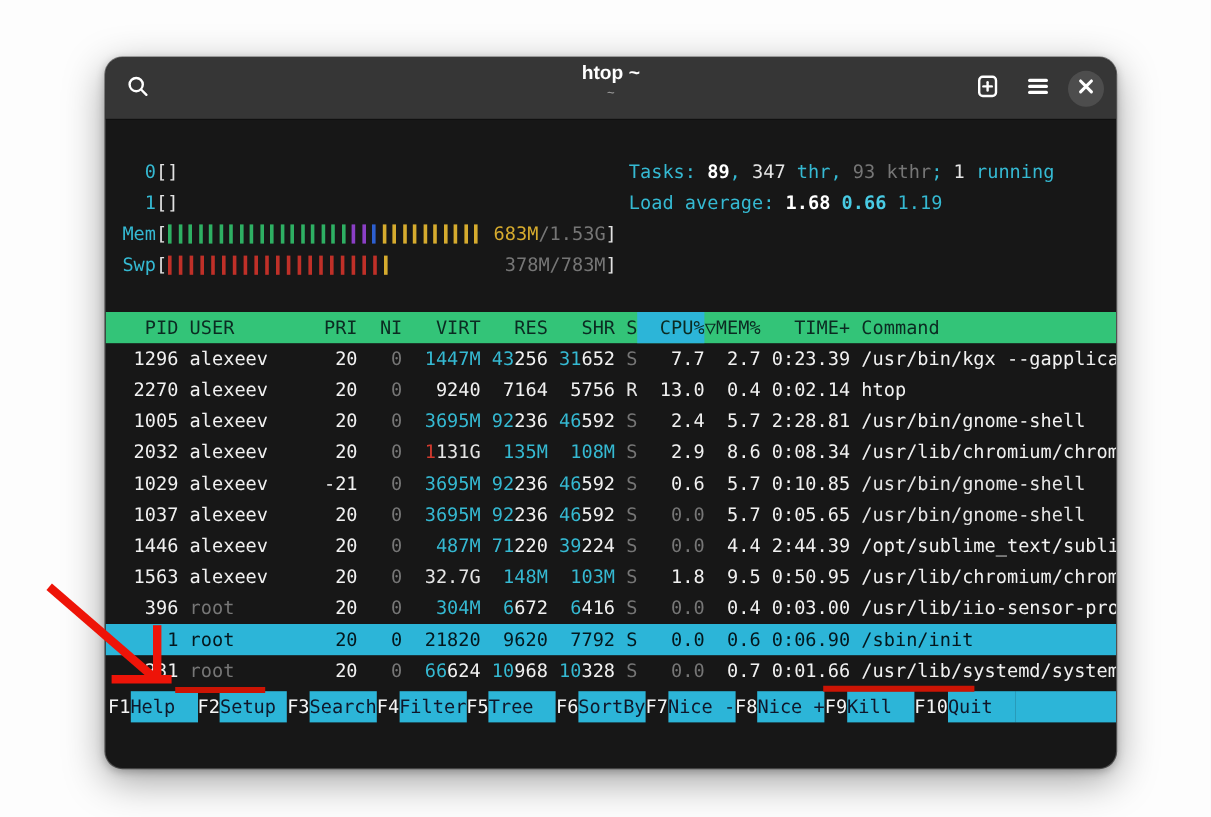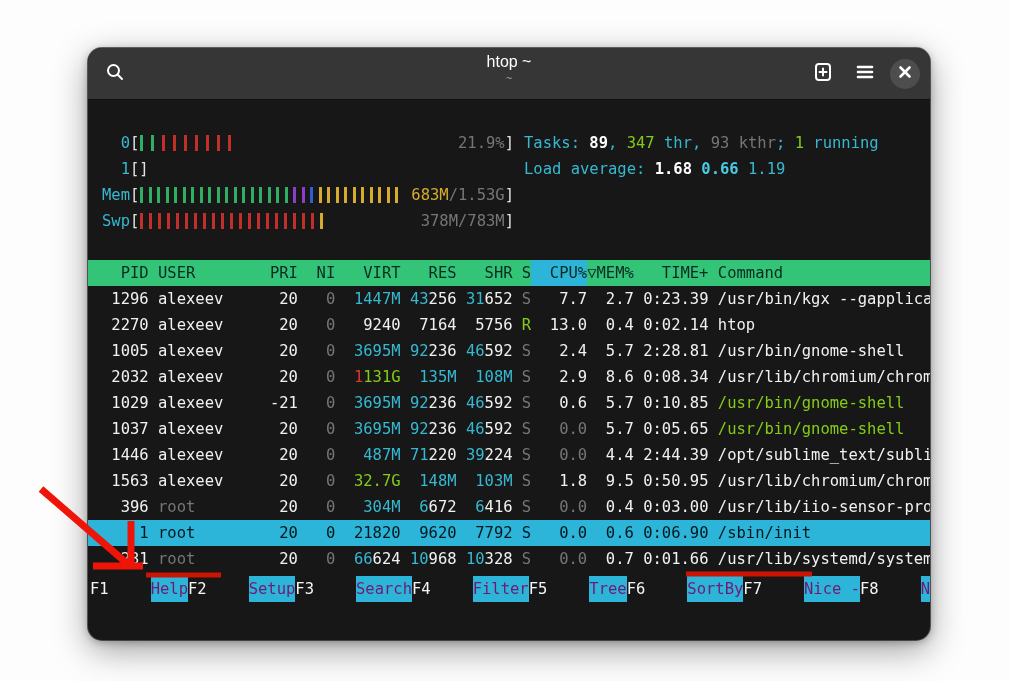--- a/index.html
+++ b/index.html
@@ -10,21 +10,21 @@
   
   .window { position:absolute; left:88px; top:48px; width:842px; height:592px;
             border-radius:14px; background:#171717;
             box-shadow:0 10px 34px rgba(0,0,0,.38), 0 2px 8px rgba(0,0,0,.28), 0 0 0 1px rgba(0,0,0,.55);
             overflow:hidden; }
   .titlebar { height:52px; background:#363636; display:flex; align-items:center;
               padding:0 10px; position:relative; border-bottom:1px solid #101010;}
   .tb-btn { width:34px; height:34px; border:none; background:transparent; color:#ffffff;
             display:flex; align-items:center; justify-content:center; border-radius:8px; cursor:pointer;}
   .title-wrap { position:absolute; left:0; right:0; top:5px; text-align:center; pointer-events:none; }
-  .title { font-family:"Liberation Sans", sans-serif; font-weight:normal; font-size:16px; color:#ffffff; }
+  .title { font-family:"Liberation Sans", sans-serif; font-weight:bold; font-size:16px; color:#ffffff; }
   .subtitle { font-family:"Liberation Sans", sans-serif; font-size:11px; color:#a8a8a8; margin-top:1px;}
   .tb-right { margin-left:auto; display:flex; align-items:center; gap:8px; }
   .close-btn { background:#4d4d4d; border-radius:50%; width:30px; height:30px; }
 
   
   .term { font-size:15.5px; line-height:26px; color:#f1f1f1; padding-top:30px; }
   .line { height:26px; display:flex; align-items:center; white-space:pre; }
   .pad { padding-left:14px; }
 
   
@@ -36,21 +36,21 @@
   .bars-area { flex:1; display:flex; align-items:center; overflow:hidden; padding-left:1px;}
   .bar { width:3px; height:16px; flex:none; }
   .m-val { margin-left:auto; white-space:pre; }
   .stats { margin-left:10px; }
   .stat-line { height:26px; white-space:pre; }
 
   
   .c-w { color:#f1f1f1; } .c-wb { color:#ffffff; font-weight:bold; }
   .c-dim { color:#767676; } .c-cyan { color:#35b9d2; }
   .c-cyanb { color:#49cbe4; font-weight:bold; }
-  .c-green { color:#84cc16; } .c-red { color:#d33a2e; }
+  .c-green { color:#e5e5e5; } .c-red { color:#d33a2e; }
   .c-yellow { color:#d6ab2e; }
 
   
   .tabline { height:26px; display:flex; align-items:stretch; }
   .tab-lead { width:9px; background:#33c478; margin-right:4px; }
   .tab { padding:0 5px; color:#0b2b22; display:flex; align-items:center; cursor:pointer; }
   .tab-main { background:#33c478; margin-right:6px; }
   .tab-io { background:#2f77e0; }
 
   
@@ -61,21 +61,21 @@
   .sort-ind { display:inline-block; width:1ch; color:#0b2b22; }
   .prow { height:26px; display:flex; align-items:center; white-space:pre; cursor:default;}
   .prow .cmd { flex:1; }
   .thead .cmd { flex:1; }
   .prow.sel { background:#2cb5d8; }
   .prow.sel span { color:#04171d !important; font-weight:normal !important; }
 
   
   .fnbar { height:26px; margin-top:4px; display:flex; align-items:stretch; white-space:pre; padding-left:2px;}
   .fkey { color:#f5f5f5; display:flex; align-items:center; }
-  .flabel { background:#2cb5d8; color:#701a75; width:6ch; display:flex; align-items:center; cursor:pointer;margin-left:42px;}
+  .flabel { background:#2cb5d8; color:#0f172a; width:6ch; display:flex; align-items:center; cursor:pointer;}
   .fn-fill { flex:1; background:#2cb5d8; }
 
   
   .annot { position:absolute; left:0; top:0; width:1009px; height:681px; z-index:50; pointer-events:none; }
 </style>
 </head>
 <body>
 
 <div class="page">
 
@@ -123,32 +123,20 @@
         </button>
       </div>
     </div>
 
     <div class="term">
       <div class="top-flex">
         <div class="meters" id="meters">
             <div class="meter">
               <span class="m-label">0</span>
               <span class="bracket">[</span>
-              <span class="bars-area">
-                <span class="bar" style="background: rgb(46, 176, 99); margin-right: 8px;"></span>
-                <span class="bar" style="background: rgb(46, 176, 99); margin-right: 8px;"></span>
-                <span class="bar" style="background: rgb(192, 48, 40); margin-right: 8px;"></span>
-                <span class="bar" style="background: rgb(192, 48, 40); margin-right: 8px;"></span>
-                <span class="bar" style="background: rgb(192, 48, 40); margin-right: 8px;"></span>
-                <span class="bar" style="background: rgb(192, 48, 40); margin-right: 8px;"></span>
-                <span class="bar" style="background: rgb(192, 48, 40); margin-right: 8px;"></span>
-                <span class="bar" style="background: rgb(192, 48, 40); margin-right: 8px;"></span>
-                <span class="bar" style="background: rgb(192, 48, 40); margin-right: 8px;"></span>
-                <span class="m-val"><span class="c-dim">21.9%</span></span>
-              </span>
               <span class="bracket">]</span>
             </div>
             <div class="meter">
               <span class="m-label">1</span>
               <span class="bracket">[</span>
               <span class="bracket">]</span>
             </div>
             <div class="meter">
               <span class="m-label">Mem</span>
               <span class="bracket">[</span>

